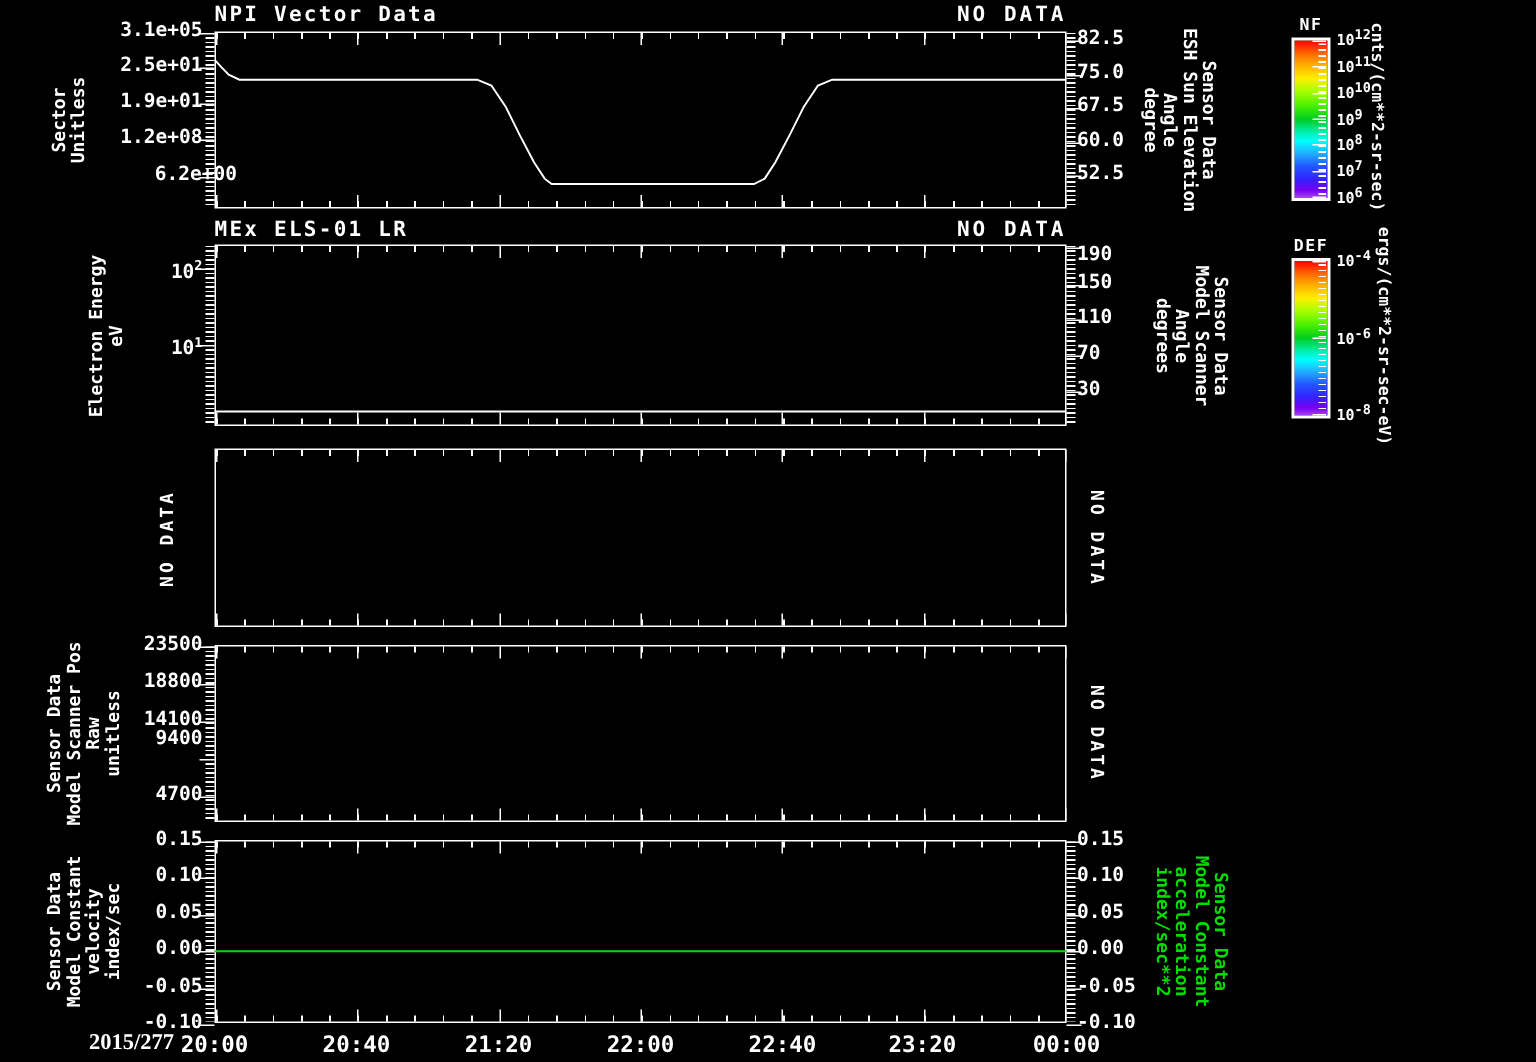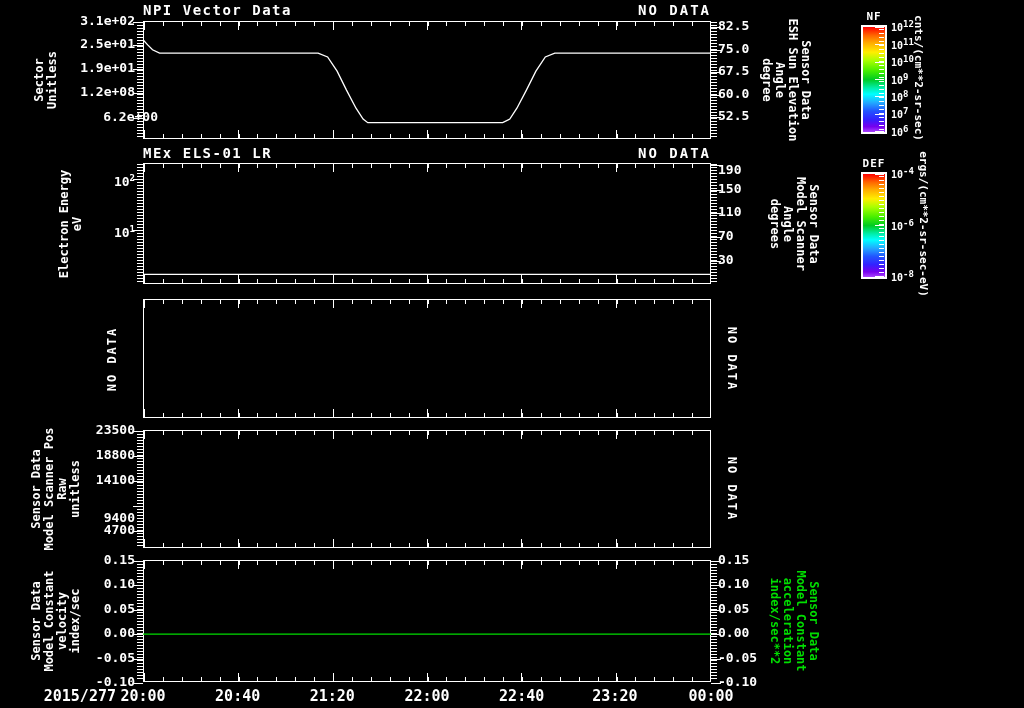--- a/index.html
+++ b/index.html
@@ -31,21 +31,21 @@
   .cbcomb{position:absolute;right:1px;top:2px;bottom:2px;width:5px;
           background:repeating-linear-gradient(to bottom,#fff 0 1px,transparent 1px 4px);}
   .cbname{position:absolute;font-size:11px;font-weight:bold;letter-spacing:1px;}
   .cbtick{position:absolute;font-size:10px;font-weight:bold;white-space:pre;}
   svg.series{position:absolute;left:0;top:0;}
 </style>
 </head>
 <body>
 
 <div id="screen">
-  <span class="xlabel" style="left:24px;width:92px;text-align:right;">2015/277</span>
+  <span class="xlabel" style="left:24px;width:92px;text-align:right;font-family:Liberation Serif, serif;">2015/277</span>
 <div class="panel-box" style="left: 143px; top: 21px; width: 568px; height: 118px;">
       <div class="xcomb" style="top: 0px;"></div>
       <div class="xcomb" style="bottom: 0px;"></div>
       <div class="majx" style="left: 0%; top: 0px;"></div>
       <div class="majx" style="left: 0%; bottom: 0px;"></div>
       <div class="majx" style="left: 16.6667%; top: 0px;"></div>
       <div class="majx" style="left: 16.6667%; bottom: 0px;"></div>
       <div class="majx" style="left: 33.3333%; top: 0px;"></div>
       <div class="majx" style="left: 33.3333%; bottom: 0px;"></div>
       <div class="majx" style="left: 50%; top: 0px;"></div>
@@ -62,21 +62,21 @@
       <div class="majy" style="left: -11px; top: 47.2px;"></div>
       <div class="majy" style="left: -11px; top: 70.8px;"></div>
       <div class="majy" style="left: -11px; top: 96.17px;"></div>
       <div class="ycomb" style="right: -7px;"></div>
       <div class="majy" style="right: -11px; top: 4.956px;"></div>
       <div class="majy" style="right: -11px; top: 27.612px;"></div>
       <div class="majy" style="right: -11px; top: 50.15px;"></div>
       <div class="majy" style="right: -11px; top: 72.806px;"></div>
       <div class="majy" style="right: -11px; top: 95.344px;"></div>
     </div>
-    <div class="ytick" style="top: 14px;">3.1e+02</div>
+    <div class="ytick" style="top: 14px;">3.1e+05</div>
     <div class="ytick" style="top: 37.01px;">2.5e+01</div>
     <div class="ytick" style="top: 61.2px;">1.9e+01</div>
     <div class="ytick" style="top: 84.8px;">1.2e+08</div>
     <div class="ytick" style="top: 110.17px; padding-left: 23px;">6.2e+00</div>
     <div class="ytickR" style="top: 18.956px;">82.5</div>
     <div class="ytickR" style="top: 41.612px;">75.0</div>
     <div class="ytickR" style="top: 64.15px;">67.5</div>
     <div class="ytickR" style="top: 86.806px;">60.0</div>
     <div class="ytickR" style="top: 109.344px;">52.5</div>
     <div class="ptitle" style="left: 143px; top: 2px;">NPI Vector Data</div>
@@ -169,21 +169,21 @@
       <div class="ycomb" style="left: -7px;"></div>
       <div class="majy" style="left: -11px; top: 0px;"></div>
       <div class="majy" style="left: -11px; top: 25.016px;"></div>
       <div class="majy" style="left: -11px; top: 50.032px;"></div>
       <div class="majy" style="left: -11px; top: 75.048px;"></div>
       <div class="majy" style="left: -11px; top: 100.064px;"></div>
     </div>
     <div class="ytick" style="top: 423px;">23500</div>
     <div class="ytick" style="top: 448.016px;">18800</div>
     <div class="ytick" style="top: 473.032px;">14100</div>
-    <div class="ytick" style="top: 511px;">9400</div>
+    <div class="ytick" style="top: 486px;">9400</div>
     <div class="ytick" style="top: 523.064px;">4700</div>
     <div class="rot" style="left: 56px; top: 489px;">Sensor Data
 Model Scanner Pos
 Raw
 unitless</div>
     <div class="rot rotR" style="left: 731px; top: 489px; letter-spacing: 2px;">NO DATA</div>
     <div class="panel-box" style="left: 143px; top: 560px; width: 568px; height: 122px;">
       <div class="xcomb" style="top: 0px;"></div>
       <div class="xcomb" style="bottom: 0px;"></div>
       <div class="majx" style="left: 0%; top: 0px;"></div>

